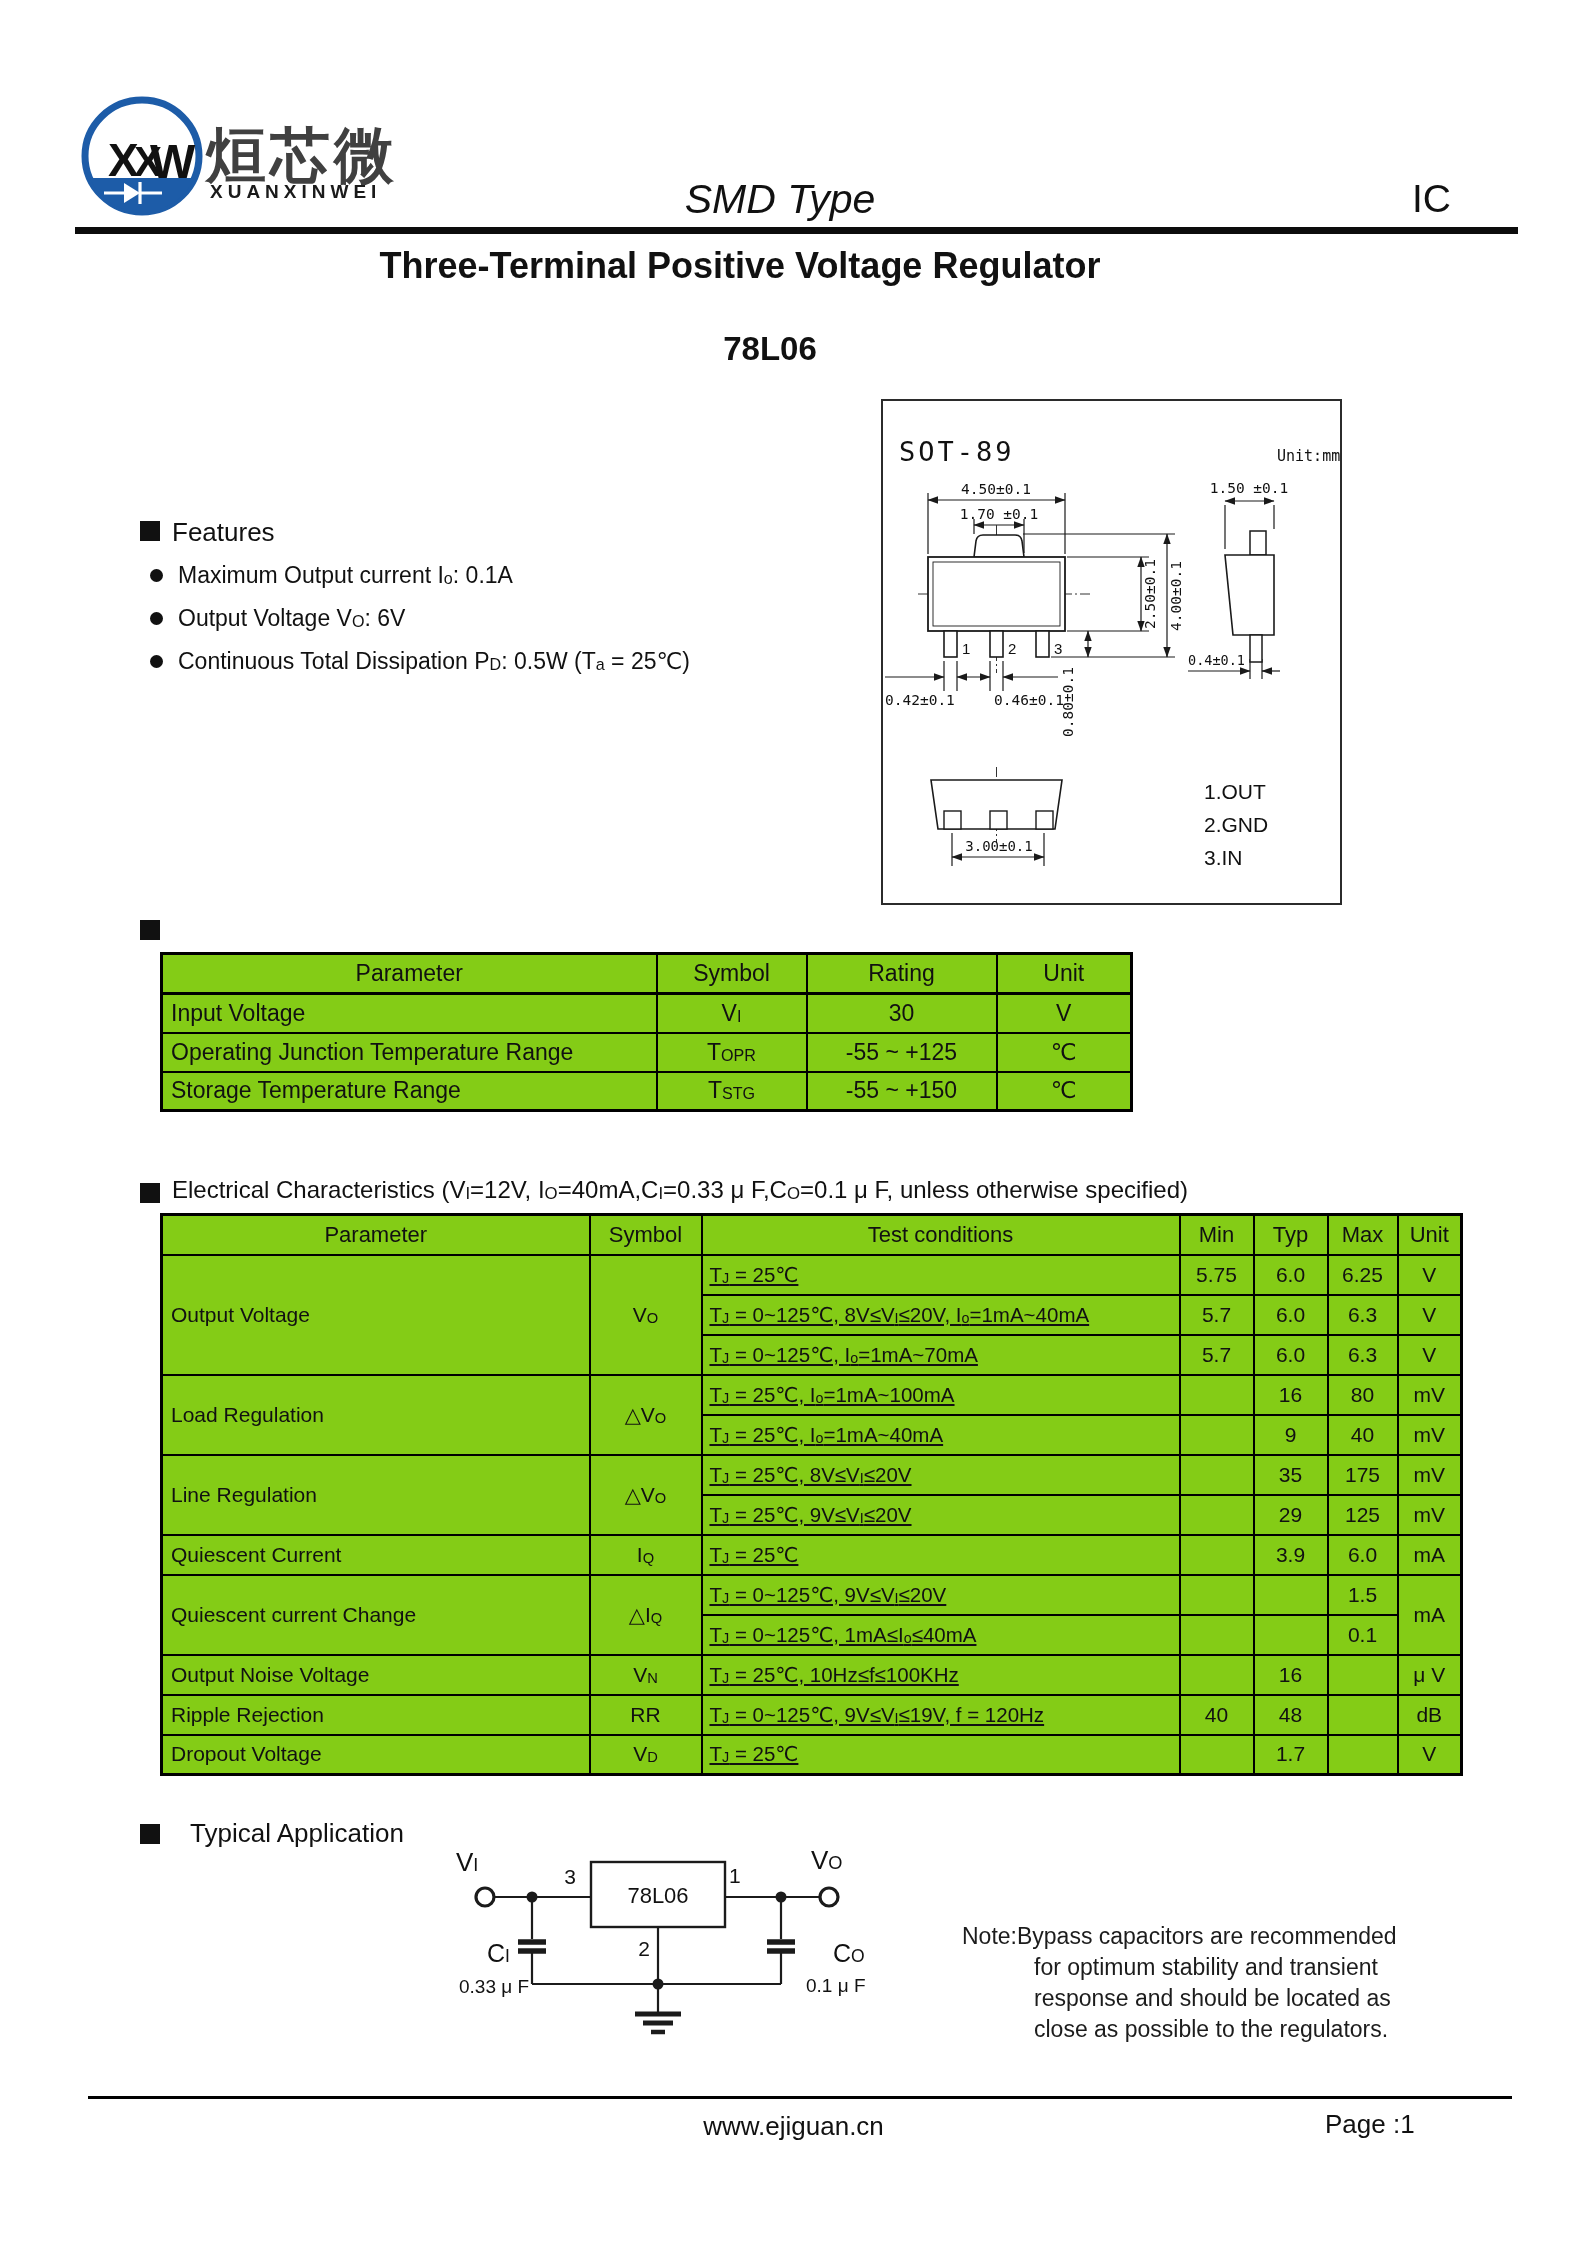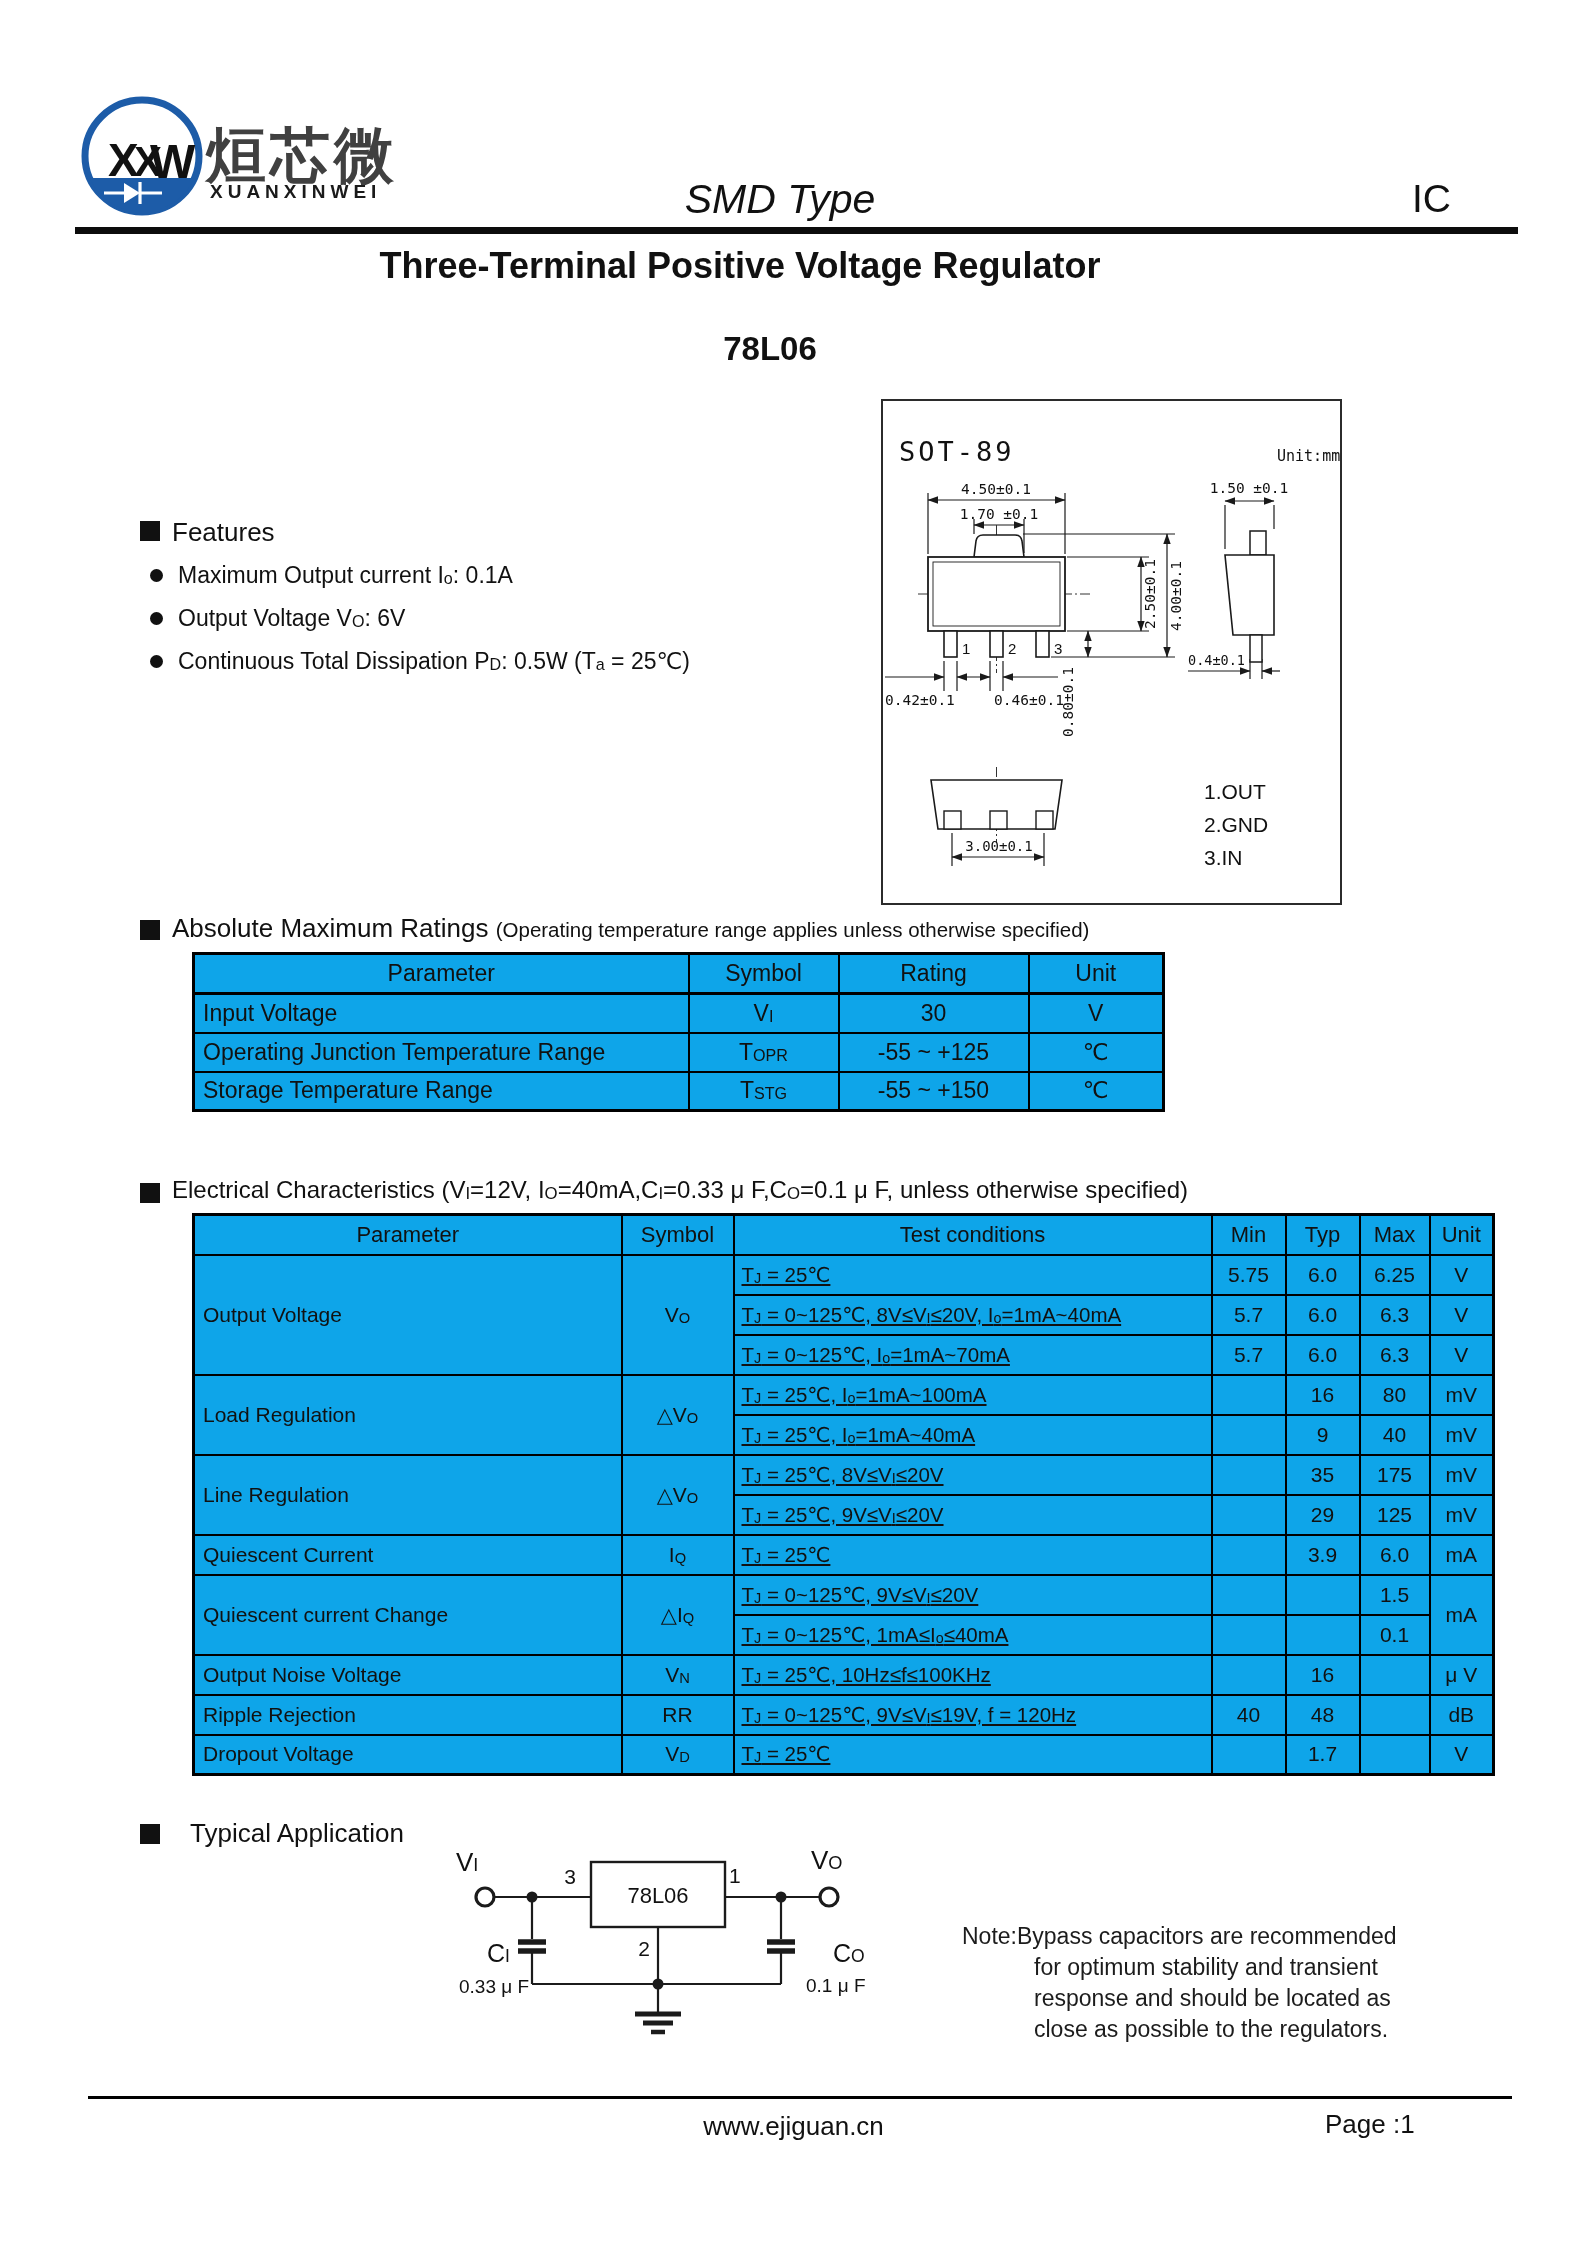--- a/index.html
+++ b/index.html
@@ -20,21 +20,21 @@
   .title    { left:320px; top:245px; width:840px; text-align:center; font-size:36px; font-weight:bold; }
   .partno   { left:330px; top:330px; width:880px; text-align:center; font-size:33px; font-weight:bold; }
   
   .sq { width:20px; height:20px; background:#111; }
   .h-line { font-size:26px; color:#111; white-space:nowrap; }
   .h-note { font-size:20.5px; }
   
   .feat-row { position:absolute; white-space:nowrap; font-size:23px; }
   .dot { position:absolute; width:13px; height:13px; border-radius:50%; background:#111; }
   
-  table { border-collapse:collapse; table-layout:fixed; background:#0ea5e9;margin-left:32px; }
+  table { border-collapse:collapse; table-layout:fixed; background:#84cc16; }
   .amr, .ec { position:absolute; border:3px solid #000; }
   .amr th,.amr td { border:2px solid #000; height:39px; font-size:23px; text-align:center; font-weight:normal; }
   .amr th { height:40px; border-bottom:3px solid #000; }
   .ec th,.ec td { border:2px solid #000; height:40px; font-size:21px; text-align:center; font-weight:normal; }
   .ec th { font-size:22px; }
   td.pl { text-align:left; padding-left:8px; }
   td.cond { text-align:left; padding-left:7px; font-size:20.5px;text-decoration:underline; }
   
   .pkg-box { left:881px; top:399px; width:461px; height:506px; border:2px solid #2b2b2b; }
   .pkg-box svg, .circ svg { display:block; }
@@ -191,24 +191,20 @@
   <div class="abs sq" style="left:140px; top:521px;"></div>
   <div class="abs h-line" style="left:172px; top:517px;">Features</div>
   <div class="abs dot" style="left:150px; top:569px;"></div>
   <div class="feat-row" style="left:178px; top:562px;">Maximum Output current I<sub class="sx">o</sub>: 0.1A</div>
   <div class="abs dot" style="left:150px; top:612px;"></div>
   <div class="feat-row" style="left:178px; top:605px;">Output Voltage V<sub class="sx">O</sub>: 6V</div>
   <div class="abs dot" style="left:150px; top:655px;"></div>
   <div class="feat-row" style="left:178px; top:648px;">Continuous Total Dissipation P<sub class="sx">D</sub>: 0.5W (T<sub class="sx">a</sub> = 25℃)</div>
 
   <div class="abs sq" style="left:140px; top:920px;"></div>
-  <div class="abs h-line" style="left:172px; top:913px;">
-    <span>Absolute Maximum Ratings</span>
-    <span class="h-note">(Operating temperature range applies unless otherwise specified)</span>
-  </div>
   <table class="amr" style="left:160px; top:952px; width:970px;">
     <colgroup>
         <col style="width:495px">
         <col style="width:150px">
         <col style="width:190px">
         <col style="width:135px">
       </colgroup>
     <thead>
       <tr>
         <th>Parameter</th>

